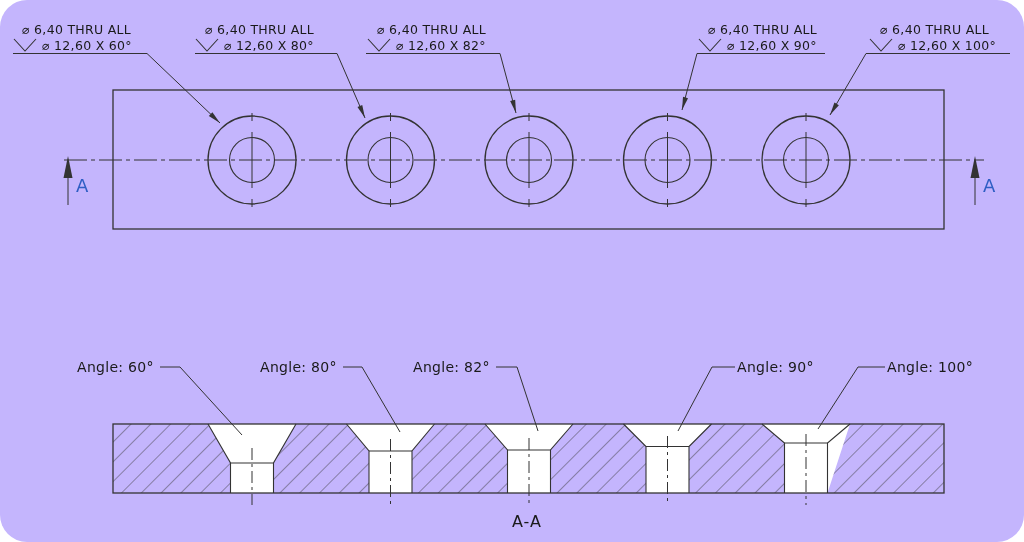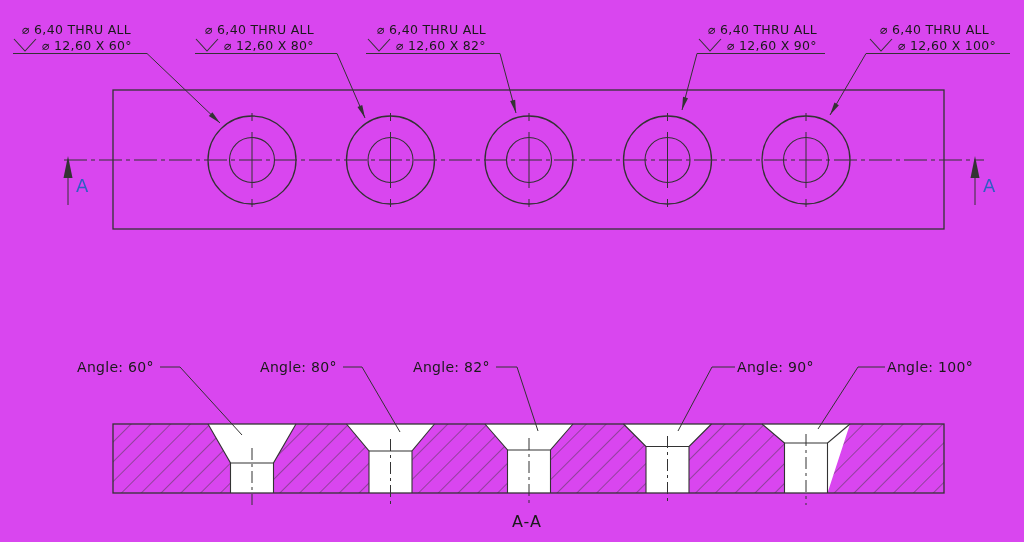--- a/index.html
+++ b/index.html
@@ -3,22 +3,23 @@
 <meta charset="utf-8">
 <style>
   :root{
     --line:#333333;
     --text:#1a1a1a;
     --accent:#2f5ec4;
     --hatch:#3a3a3a;
   }
   html,body{margin:0;padding:0;background:#ffffff;}
   .stage{
-    width:1024px;height:542px;position:relative;background:#d946ef;
+    width:1024px;height:542px;position:relative;background:#c4b5fd;
     font-family:"DejaVu Sans","Liberation Sans",sans-serif;
+    border-radius:27px;
   }
   svg{display:block;}
   text{
     font-family:"DejaVu Sans","Liberation Sans",sans-serif;
     fill:var(--text);
   }
   .note{font-size:12.5px;letter-spacing:0.3px;}
   .angle-label{font-size:14px;letter-spacing:0.3px;}
   .view-title{font-size:16px;letter-spacing:1px;}
   .marker-letter{font-size:18px;fill:var(--accent);}

